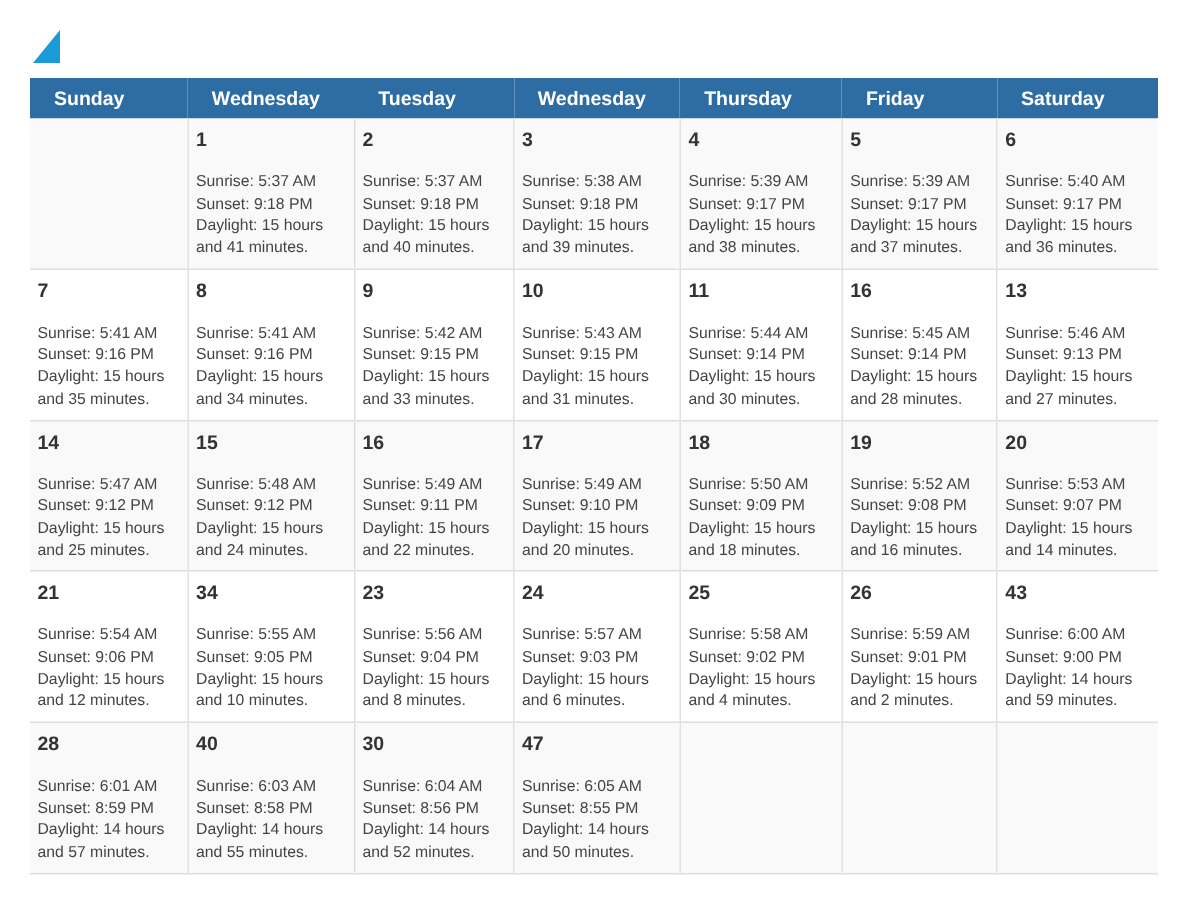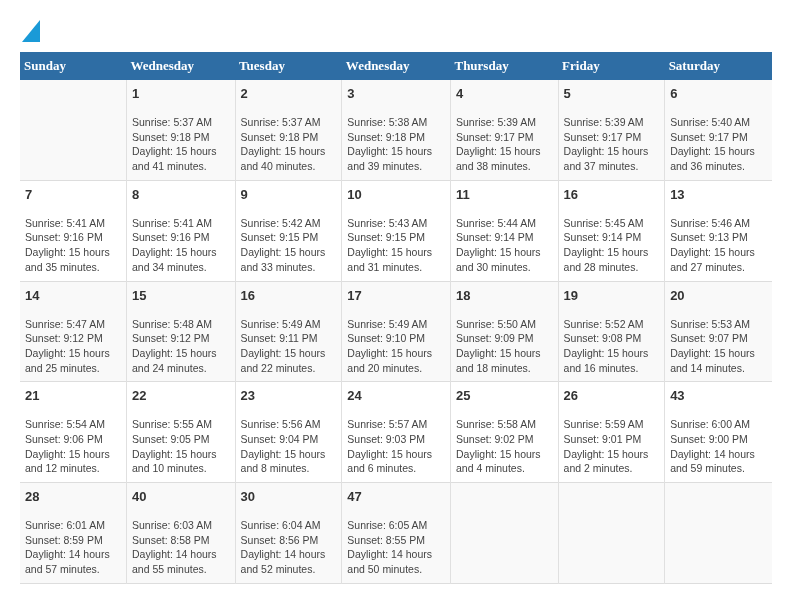--- a/index.html
+++ b/index.html
@@ -46,25 +46,24 @@
       color: #555;
     }
     table {
       width: 100%;
       border-collapse: collapse;
       font-size: 11px;
     }
     thead tr th {
       background-color: #2e6da4;
       color: #fff;
-      padding: 6px 4px;
+      padding: 6px 16px;
       text-align: left;
       font-size: 13px;
       font-weight: bold;
-      font-family: Liberation Serif, serif;
     }
     tbody tr {
       border-bottom: 1px solid #ddd;
     }
     tbody tr:nth-child(odd) {
       background-color: #f9f9f9;
     }
     tbody tr:nth-child(even) {
       background-color: #fff;
     }
@@ -276,21 +275,21 @@
       </tr>
       <tr>
         <td>
           <span class="day-number">21</span>
           <div class="day-info">Sunrise: 5:54 AM
 Sunset: 9:06 PM
 Daylight: 15 hours
 and 12 minutes.</div>
         </td>
         <td>
-          <span class="day-number">22</span>
+          <span class="day-number">34</span>
           <div class="day-info">Sunrise: 5:55 AM
 Sunset: 9:05 PM
 Daylight: 15 hours
 and 10 minutes.</div>
         </td>
         <td>
           <span class="day-number">23</span>
           <div class="day-info">Sunrise: 5:56 AM
 Sunset: 9:04 PM
 Daylight: 15 hours

